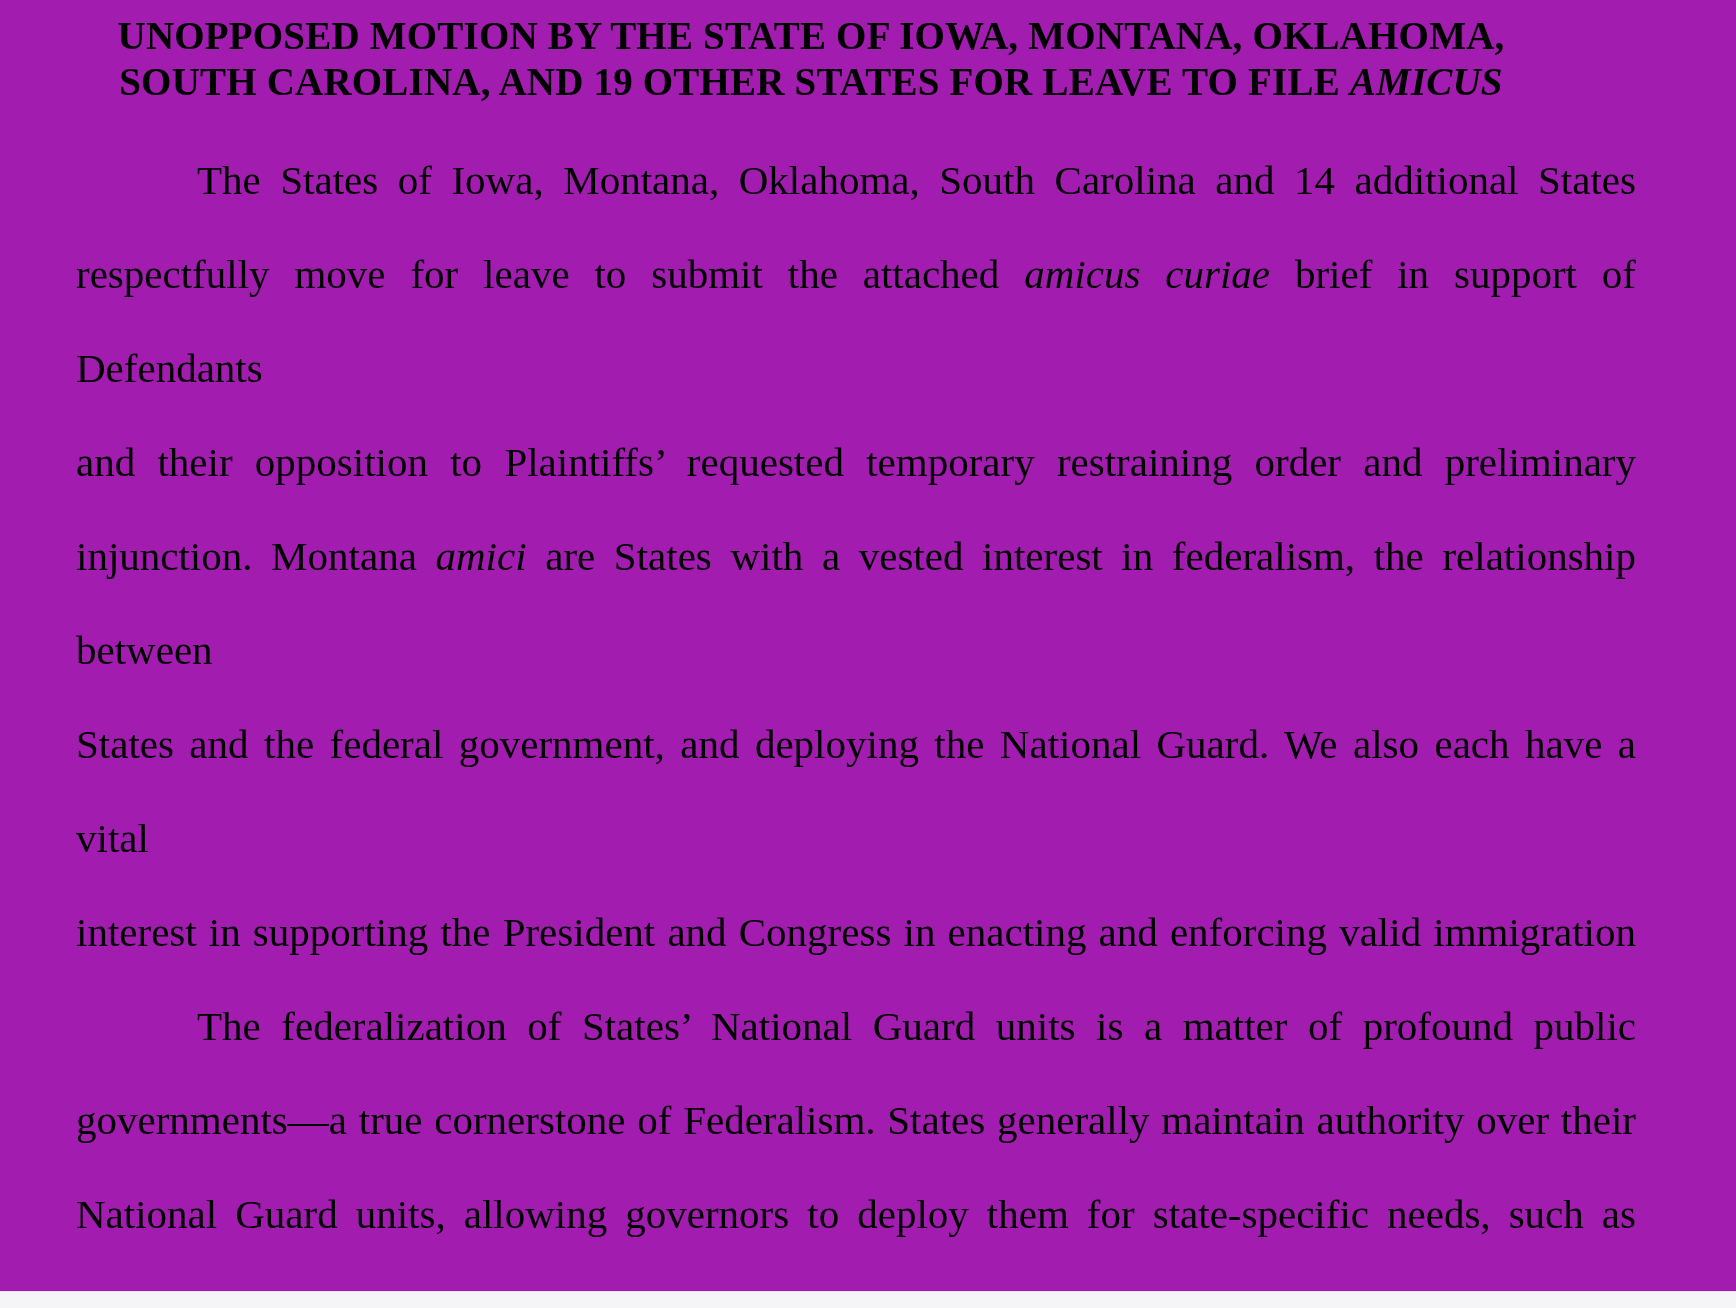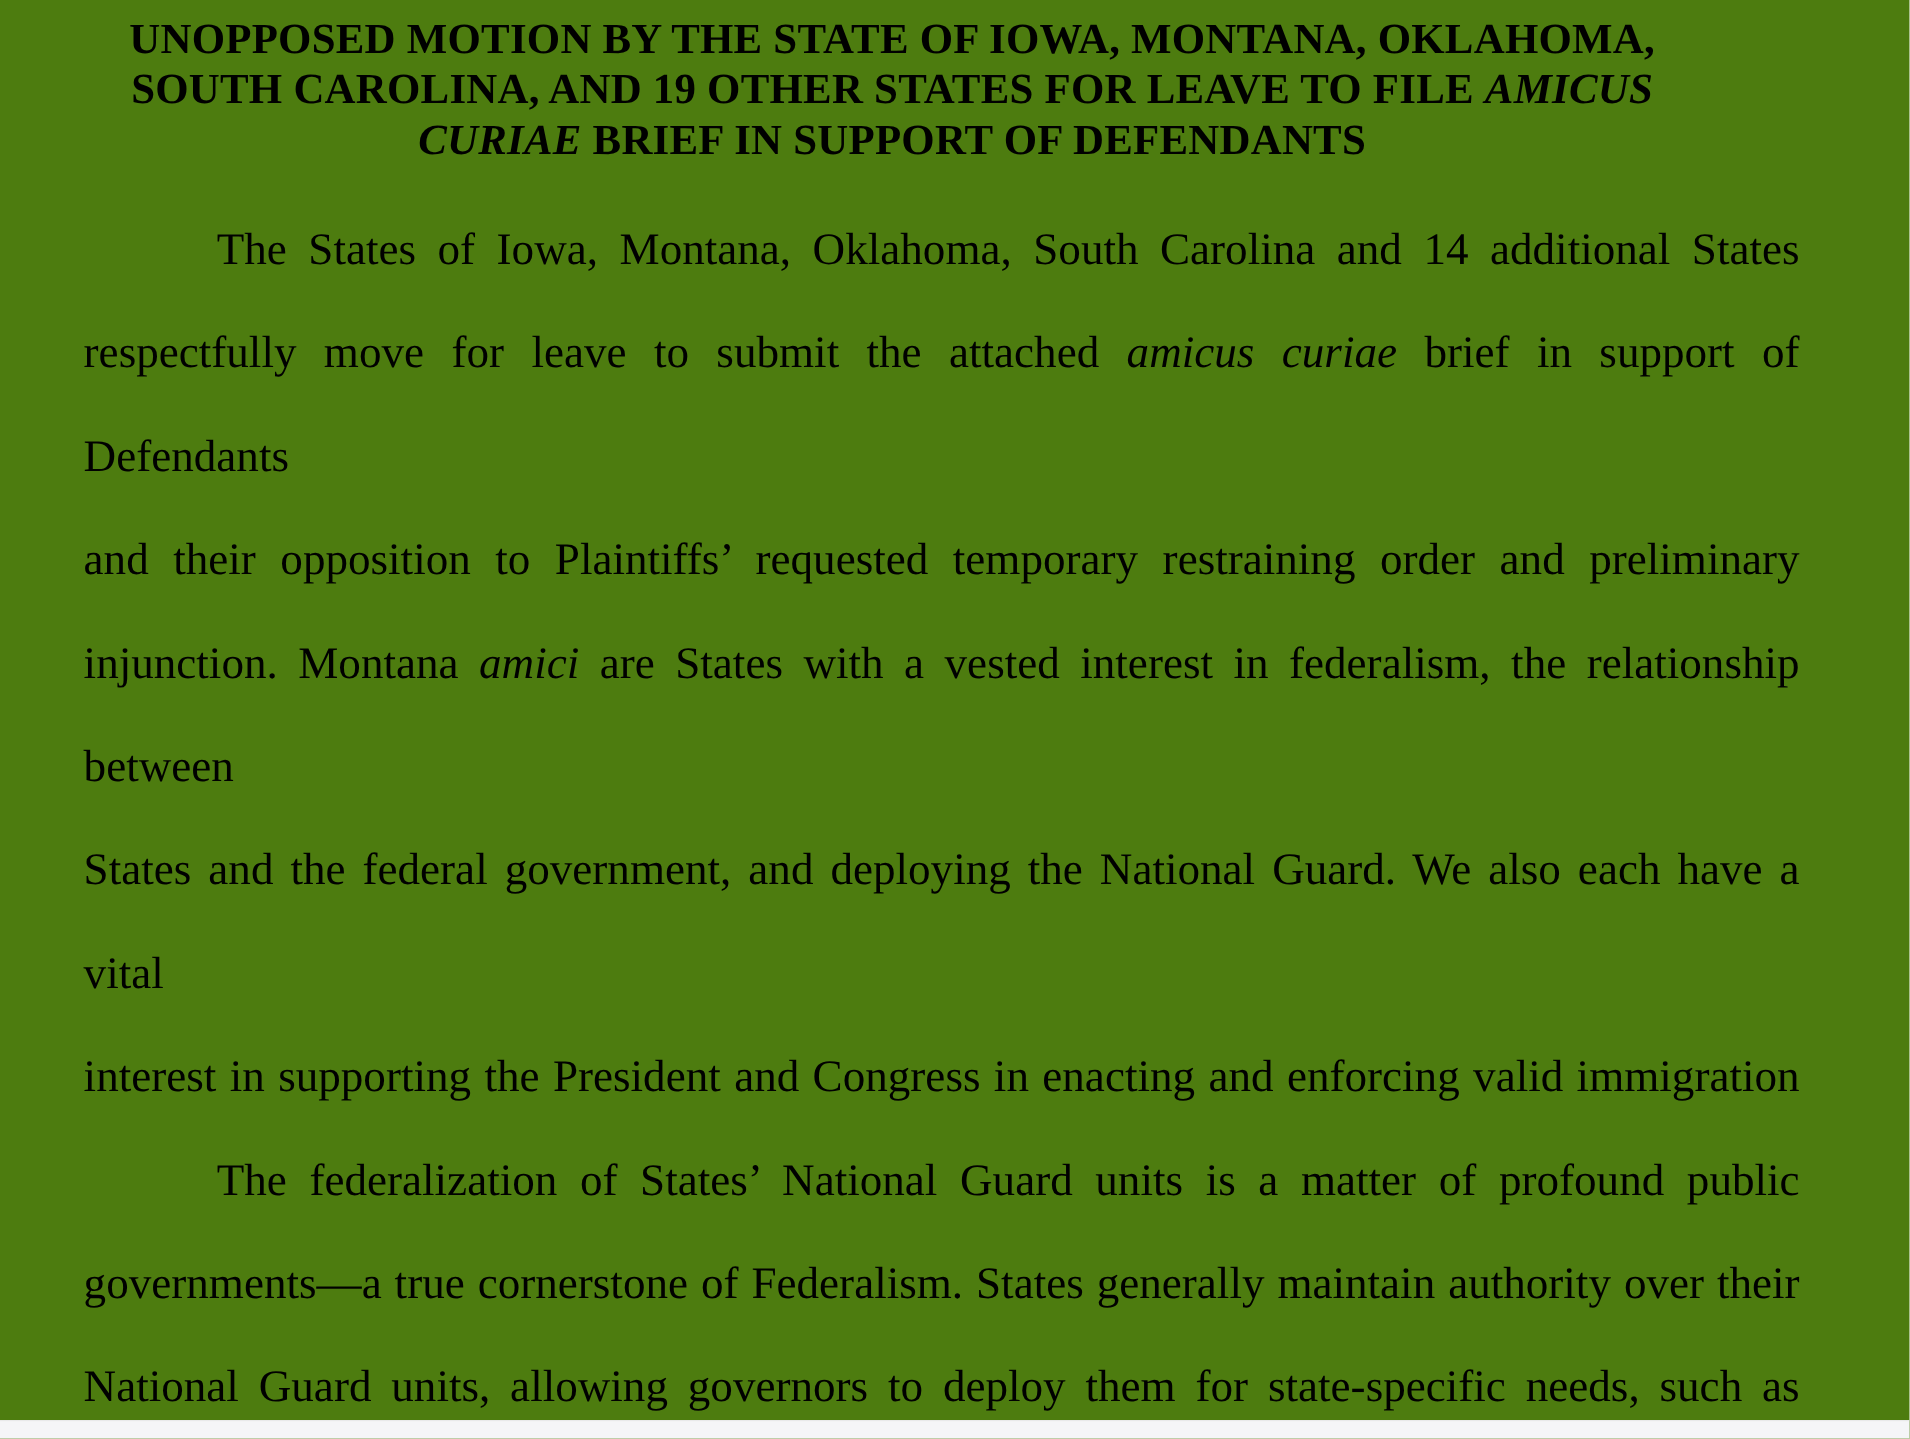--- a/index.html
+++ b/index.html
@@ -4,21 +4,21 @@
 <style>
   html, body {
     margin: 0;
     padding: 0;
     background: #ffffff;
   }
   .page {
     position: relative;
     width: 1736px;
     height: 1308px;
-    background: #4d7c0f;
+    background: #a21caf;
     overflow: hidden;
     font-family: "Liberation Serif", "DejaVu Serif", serif;
     color: #000000;
   }
   .heading {
     margin-left: 76px;
     width: 1470px;
     padding-top: 13px;
     text-align: center;
     font-weight: bold;
@@ -59,21 +59,20 @@
     border-top: 1px solid #e9e9ec;
   }
 </style>
 </head>
 <body>
 
 <div class="page">
   <div class="heading">
       <div class="hline"><span class="">UNOPPOSED MOTION BY THE STATE OF IOWA, MONTANA, OKLAHOMA,</span></div>
       <div class="hline"><span class="">SOUTH CAROLINA, AND 19 OTHER STATES FOR </span><span class="u">LEAVE TO FILE </span><span class="i u">AMICUS</span></div>
-      <div class="hline"><span class="i u">CURIAE</span><span class="u"> BRIEF IN SUPPORT OF DEFENDANTS</span></div>
     </div>
   <div class="body-text">
       <div class="tline indent"><span class="">The States of Iowa, Montana, Oklahoma, South Carolina and 14 additional States</span></div>
       <div class="tline"><span class="">respectfully move for leave to submit the attached </span><span class="i ">amicus curiae</span><span class=""> brief in support of Defendants</span></div>
       <div class="tline"><span class="">and their opposition to Plaintiffs’ requested temporary restraining order and preliminary</span></div>
       <div class="tline"><span class="">injunction. Montana </span><span class="i ">amici</span><span class=""> are States with a vested interest in federalism, the relationship between</span></div>
       <div class="tline"><span class="">States and the federal government, and deploying the National Guard. We also each have a vital</span></div>
       <div class="tline"><span class="">interest in supporting the President and Congress in enacting and enforcing valid immigration</span></div>
       <div class="tline indent"><span class="">The federalization of States’ National Guard units is a matter of profound public</span></div>
       <div class="tline"><span class="">governments—a true cornerstone of Federalism. States generally maintain authority over their</span></div>

